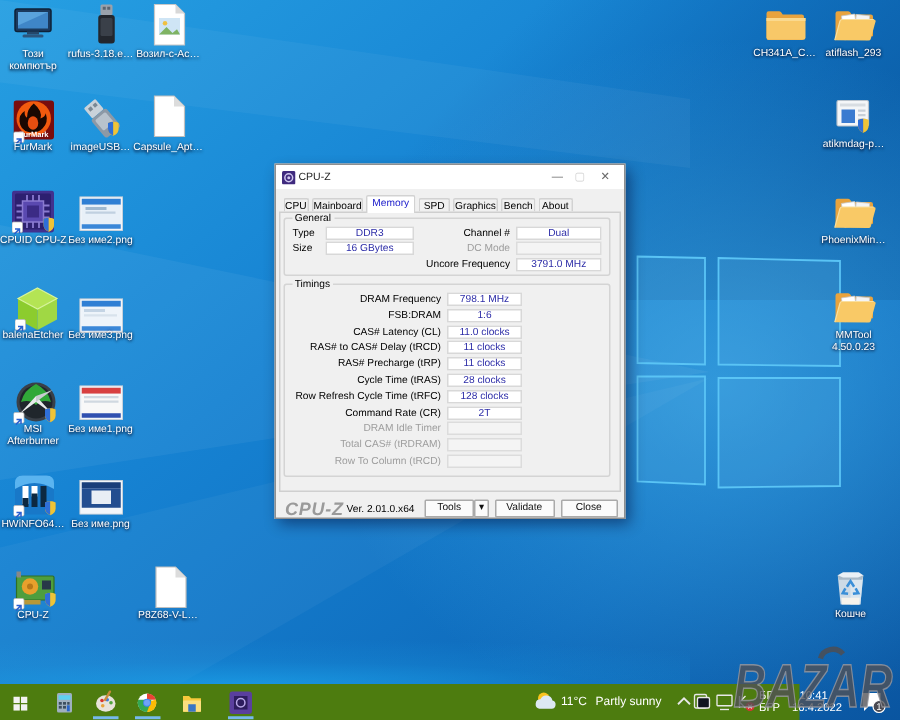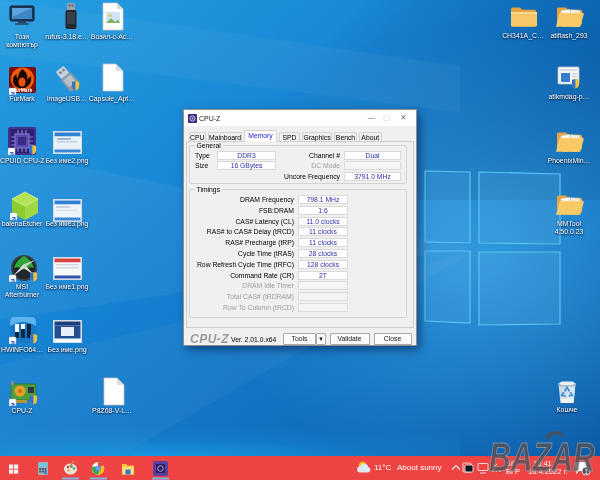--- a/index.html
+++ b/index.html
@@ -19,21 +19,21 @@
 .gbox{position:absolute;border:1px solid #d4d4d4;border-radius:2px;}
 .gbox .gt{position:absolute;left:5px;top:-4px;background:#f0f0f0;padding:0 2px;font-size:6.8px;line-height:7px;}
 .flbl{position:absolute;font-size:6.8px;line-height:9px;height:9px;color:#000;}
 .flbl.r{text-align:right;}
 .flbl.dis{color:#9d9d9d;}
 .vbox{position:absolute;height:9px;background:#fff;border:1px solid #d8d8d8;box-sizing:border-box;font-size:6.8px;line-height:7.5px;text-align:center;color:#2d2da8;}
 .vbox.dis{background:#f4f4f4;border-color:#dcdcdc;}
 .btn{position:absolute;height:12px;background:#fbfbfb;border:1px solid #aaa;box-sizing:border-box;font-size:6.8px;text-align:center;line-height:10.5px;color:#111;border-radius:1px;}
 #logo{position:absolute;left:6px;top:222px;font-size:12px;font-weight:bold;font-style:italic;color:#9a9a9a;letter-spacing:0.5px;}
 #ver{position:absolute;left:47px;top:226px;font-size:6.8px;color:#000;}
-#taskbar{position:absolute;left:0;top:456px;width:600px;height:24px;background:#ef4444;}
+#taskbar{position:absolute;left:0;top:456px;width:533px;height:24px;background:#4d7c0f;}
 .tbi{position:absolute;top:0;}
 .trayt{position:absolute;color:#fff;font-size:8px;line-height:24px;}
 #bazar{position:absolute;left:488px;top:408px;width:112px;height:72px;}
 </style>
 </head>
 <body>
 <div id="desk">
 <svg width="600" height="480" style="position:absolute;left:0;top:0">
  <defs>
   <linearGradient id="bg" x1="0" y1="0" x2="1" y2="1">
@@ -442,21 +442,21 @@
 
   <rect x="62" y="21.5" width="17" height="2" fill="#76b9ed"></rect>
   <rect x="90" y="21.5" width="17" height="2" fill="#76b9ed"></rect>
   <rect x="152" y="21.5" width="17" height="2" fill="#76b9ed"></rect>
  </svg>
  <svg class="tbi" width="40" height="24" style="left:354px;">
   <circle cx="8.5" cy="9.5" r="3.8" fill="#f9c31c"></circle>
   <path d="M5.5 16.5 a3.2 3.2 0 0 1 0.8 -6.3 a4.2 4.2 0 0 1 8 0.8 a2.8 2.8 0 0 1 -0.5 5.5 z" fill="#dce8f2"></path>
  </svg>
  <div class="trayt" style="left:374px;top:0;">11°C</div>
- <div class="trayt" style="left:397px;top:0;">About sunny</div>
+ <div class="trayt" style="left:397px;top:0;">Partly sunny</div>
  <svg class="tbi" width="12" height="24" style="left:450px;">
         <path d="M2 13.5 l4 -4 4 4" fill="none" stroke="#e8e8e8" stroke-width="1.2"></path>
       </svg>
  <svg class="tbi" width="150" height="24" style="left:460px;">
   <g fill="none" stroke="#e8e8e8" stroke-width="0.9">
    <rect x="3" y="7" width="8" height="9" rx="1"></rect>
    <rect x="5" y="9" width="8" height="7" rx="1" fill="#10141f"></rect>
    <rect x="18" y="7.5" width="10" height="7" rx="0.5"></rect>
    <path d="M20 17 l6 0"></path>
    <path d="M33 8 l0 8 M33 12 l4 -4 M33 12 l4 4"></path>

